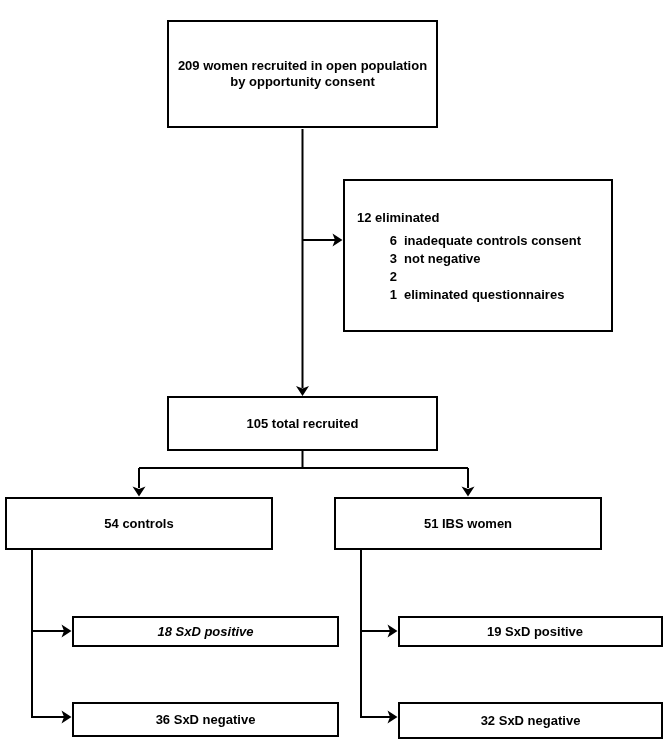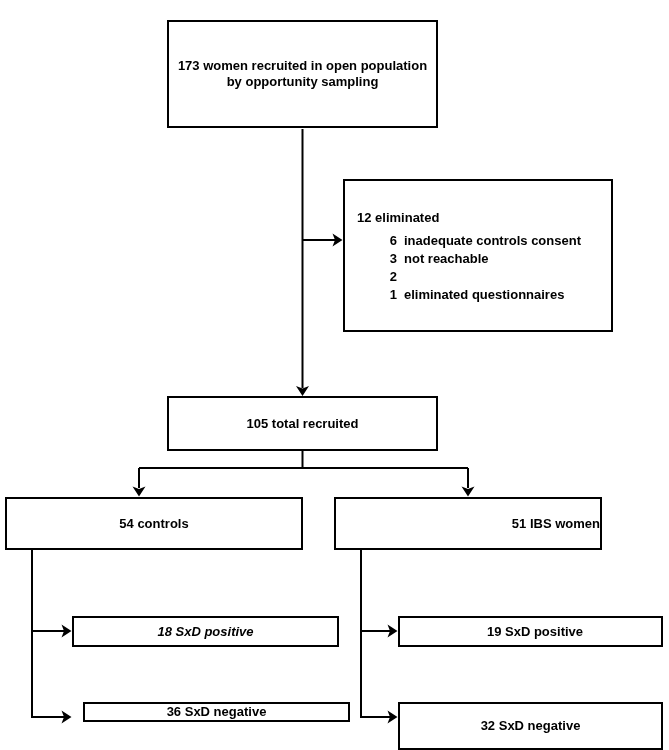--- a/index.html
+++ b/index.html
@@ -31,26 +31,26 @@
     display: flex;
     flex-direction: column;
     align-items: center;
     justify-content: center;
     text-align: center;
   }
   
   #node-recruited      { left: 167px; top:  20px; width: 271px; height: 108px; }
   #node-eliminated     { left: 343px; top: 179px; width: 270px; height: 153px; }
   #node-total          { left: 167px; top: 396px; width: 271px; height:  55px; justify-content: center; }
-  #node-controls       { left:   5px; top: 497px; width: 298px; height:  53px; }
-  #node-ibs            { left: 334px; top: 497px; width: 268px; height:  53px; align-items: flex-end; }
+  #node-controls       { left:   5px; top: 497px; width: 268px; height:  53px; }
+  #node-ibs            { left: 334px; top: 497px; width: 268px; height:  53px; }
   #node-ctrl-positive  { left:  72px; top: 616px; width: 267px; height:  31px; font-style: italic; }
-  #node-ctrl-negative  { left:  72px; top: 702px; width: 267px; height:  20px; margin-left: 11px; }
+  #node-ctrl-negative  { left:  72px; top: 702px; width: 267px; height:  35px; }
   #node-ibs-positive   { left: 398px; top: 616px; width: 265px; height:  31px; padding-left: 9px; }
-  #node-ibs-negative   { left: 398px; top: 702px; width: 265px; height:  48px; }
+  #node-ibs-negative   { left: 398px; top: 702px; width: 265px; height:  37px; }
 
   
   #node-eliminated { padding: 28px 6px 0 12px; }
   .elim-title { display: block; line-height: 18px; }
   .elim-list  { margin-top: 5px; }
   .elim-item  { display: flex; line-height: 18px; padding-left: 31px; }
   .elim-num   { width: 9px; text-align: right; flex: 0 0 auto; }
   .elim-reason{ margin-left: 7px; white-space: nowrap; }
 
   .line2 { display: block; }
@@ -112,34 +112,34 @@
       <polygon class="head" points="397.5,631 387.5,624.5 390,631 387.5,637.5"></polygon>
     </g>
 
     <g>
       <path class="conn" d="M361 717 H390"></path>
       <polygon class="head" points="397.5,717 387.5,710.5 390,717 387.5,723.5"></polygon>
     </g>
   </svg>
 
   <div id="node-recruited" class="node center">
-    <span>173 women recruited in open population</span>
-    <span class="line2">by opportunity sampling</span>
+    <span>209 women recruited in open population</span>
+    <span class="line2">by opportunity consent</span>
   </div>
 
   <div id="node-eliminated" class="node">
     <span class="elim-title">12 eliminated</span>
     <div class="elim-list">
       <div class="elim-item">
         <span class="elim-num">6</span>
         <span class="elim-reason">inadequate controls consent</span>
       </div>
       <div class="elim-item">
         <span class="elim-num">3</span>
-        <span class="elim-reason">not reachable</span>
+        <span class="elim-reason">not negative</span>
       </div>
       <div class="elim-item">
         <span class="elim-num">2</span>
       </div>
       <div class="elim-item">
         <span class="elim-num">1</span>
         <span class="elim-reason">eliminated questionnaires</span>
       </div>
     </div>
   </div>

